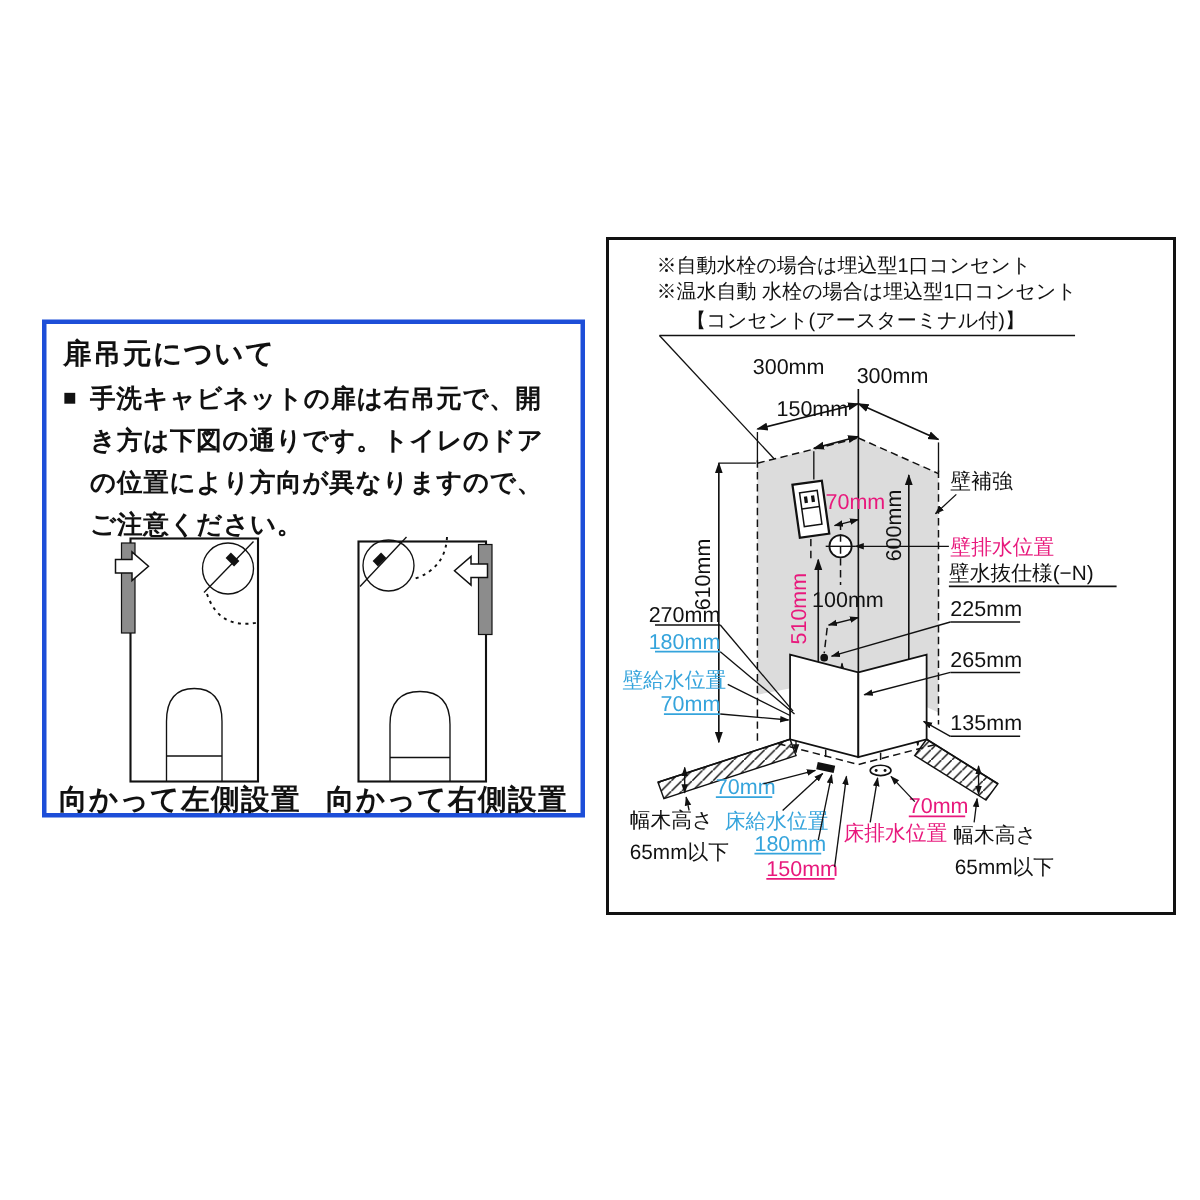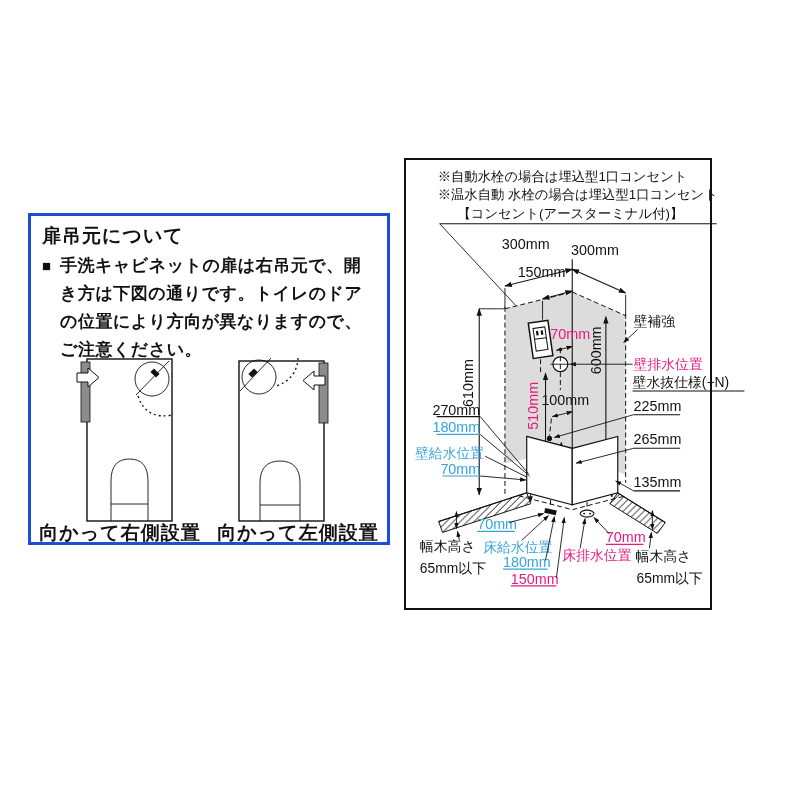--- a/index.html
+++ b/index.html
@@ -1,20 +1,20 @@
 <!DOCTYPE html>
 <html><head>
 <meta charset="utf-8">
 <style>
   html,body{margin:0;padding:0;background:#fff;}
   .page{position:relative;width:800px;height:800px;background:#fff;overflow:hidden;
         font-family:"Liberation Sans",sans-serif;color:#111;}
   .panel{position:absolute;box-sizing:border-box;background:#fff;}
   .panel.left{left:28px;top:213px;width:362px;height:332px;border:3px solid #1d4ed8;}
-  .panel.right{left:404px;top:158px;width:308px;height:452px;border:2px solid #111;}
+  .panel.right{left:404px;top:158px;width:380px;height:452px;border:2px solid #111;}
   .lp-title{margin:7px 0 3px 11px;font-size:19px;font-weight:600;letter-spacing:1px;}
   .lp-row{display:flex;gap:9px;margin:3px 6px 0 11px;}
   .bullet{font-size:15px;line-height:28px;}
   .lp-body{margin:0;font-size:17px;font-weight:600;line-height:28px;
            white-space:pre-line;letter-spacing:0.5px;}
   svg.rooms{position:absolute;left:11px;top:136px;width:340px;height:172px;}
   .captions{position:absolute;left:0;top:304px;width:100%;display:flex;}
   .captions div{width:50%;text-align:center;font-size:19px;font-weight:700;letter-spacing:1px;}
   svg{display:block;}
   svg text{font-family:"Liberation Sans",sans-serif;fill:#111;}
@@ -65,22 +65,22 @@
         <circle cx="217" cy="25" r="17" class="thin"></circle>
         <line x1="198" y1="39" x2="229" y2="6" class="thin"></line>
         <rect x="-4" y="-2.5" width="8" height="5" fill="#111" transform="translate(211,21) rotate(-45)"></rect>
         <path d="M256,6 Q255,27 234,34" class="dot"></path>
         <path d="M218,169 L218,131 Q218,109 238,109 Q258,109 258,131 L258,169" class="thin"></path>
         <line x1="218" y1="153" x2="258" y2="153" class="thin"></line>
       </g>
     </svg>
 
     <div class="captions">
+      <div>向かって左側設置</div>
       <div>向かって右側設置</div>
-      <div>向かって左側設置</div>
     </div>
   </section>
 
   <section class="panel right">
     <svg viewBox="0 0 380 452" width="376" height="448">
       <defs>
         <marker id="ah" viewBox="0 0 10 10" refX="9" refY="5" markerWidth="7" markerHeight="7" orient="auto-start-reverse">
           <path d="M0,1.5 L10,5 L0,8.5 Z" fill="#111"></path>
         </marker>
         <pattern id="hatch" patternUnits="userSpaceOnUse" width="7" height="7" patternTransform="rotate(0)">

